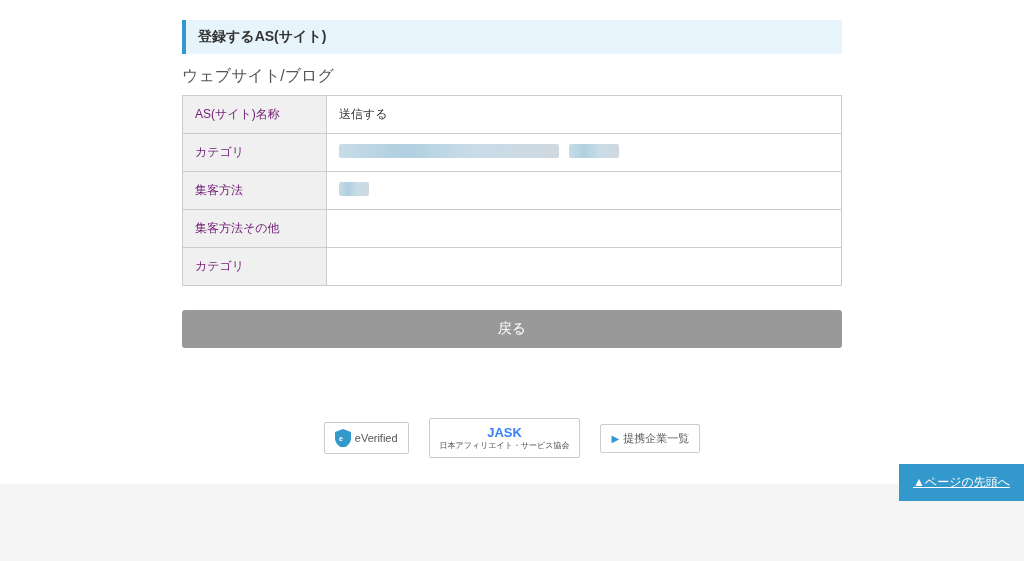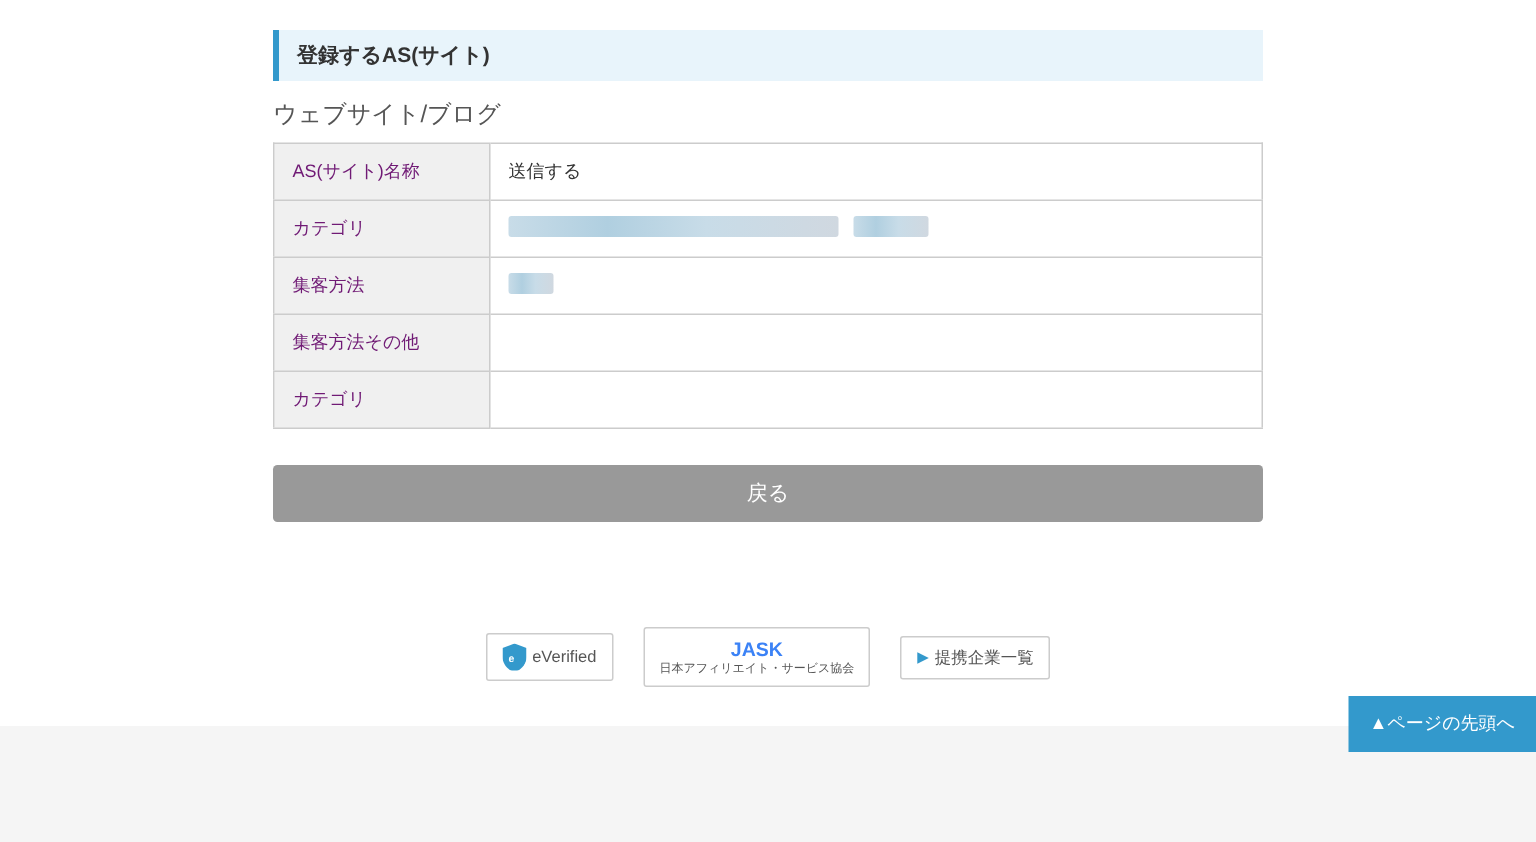--- a/index.html
+++ b/index.html
@@ -153,20 +153,21 @@
     .scroll-top-btn {
       position: absolute;
       right: 0;
       bottom: 40px;
       background: #3399cc;
       color: #fff;
       padding: 10px 14px;
       font-size: 12px;
       cursor: pointer;
       border: none;
+      text-decoration: underline;
     }
 
     .relative-wrapper {
       position: relative;
     }
   </style>
 </head>
 <body>
 
 <div class="main-content">

